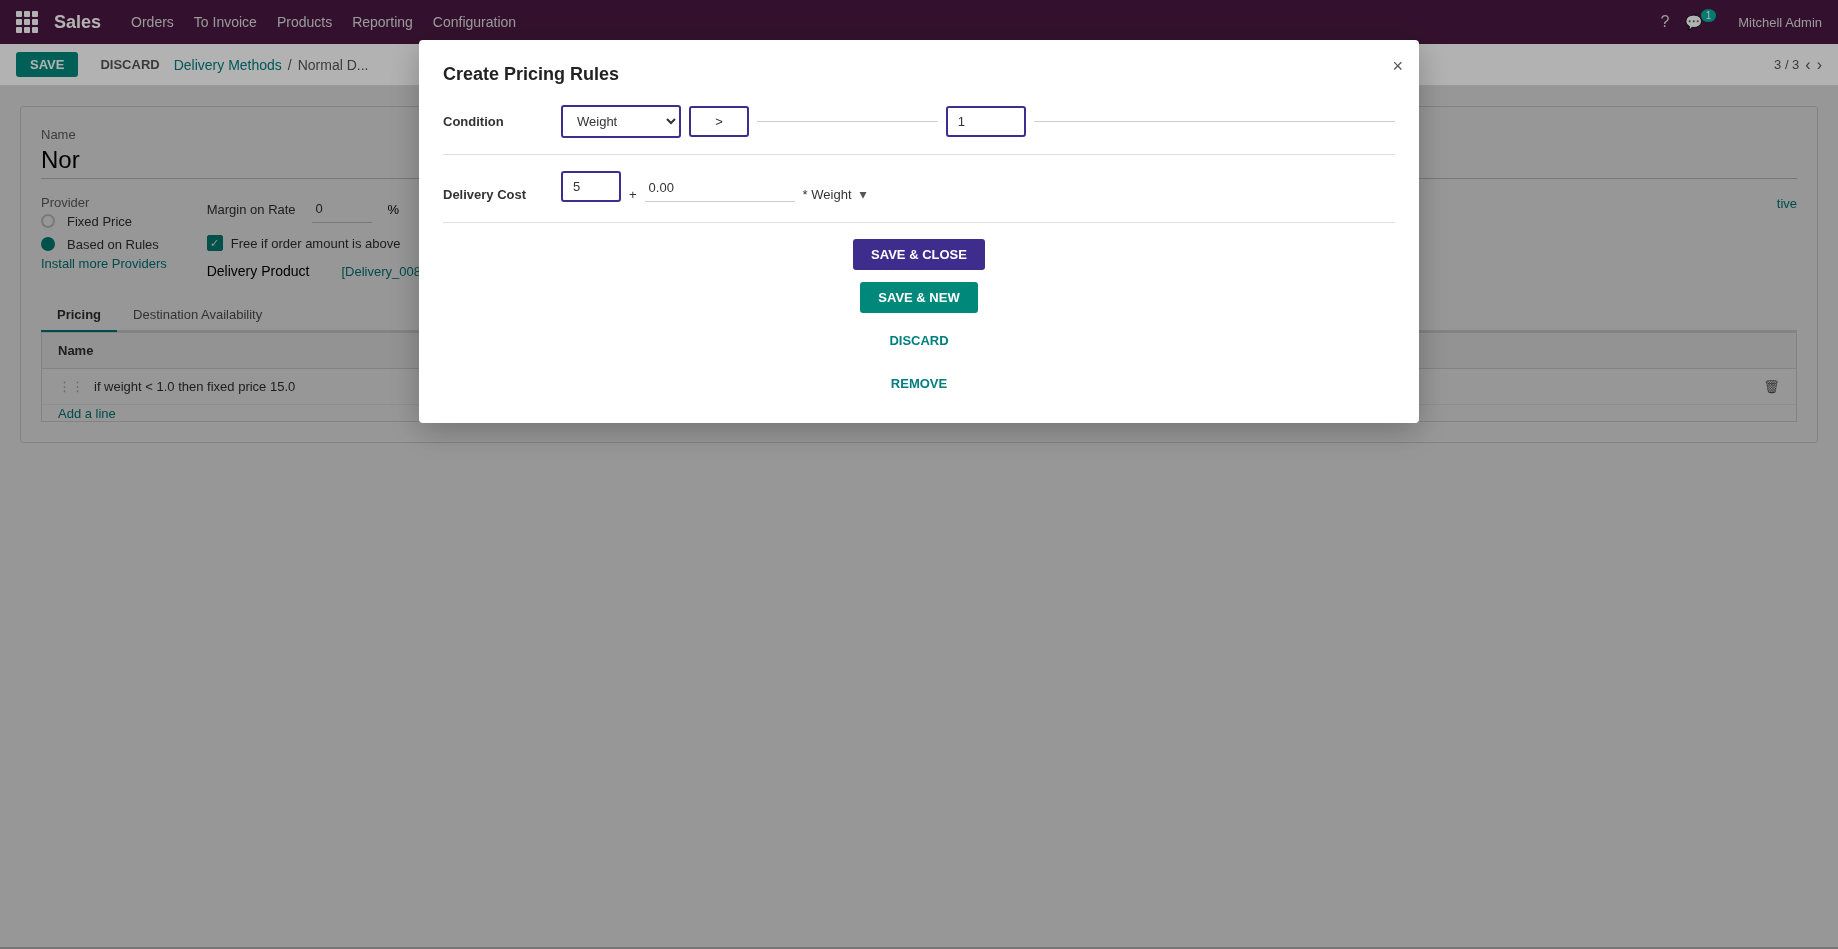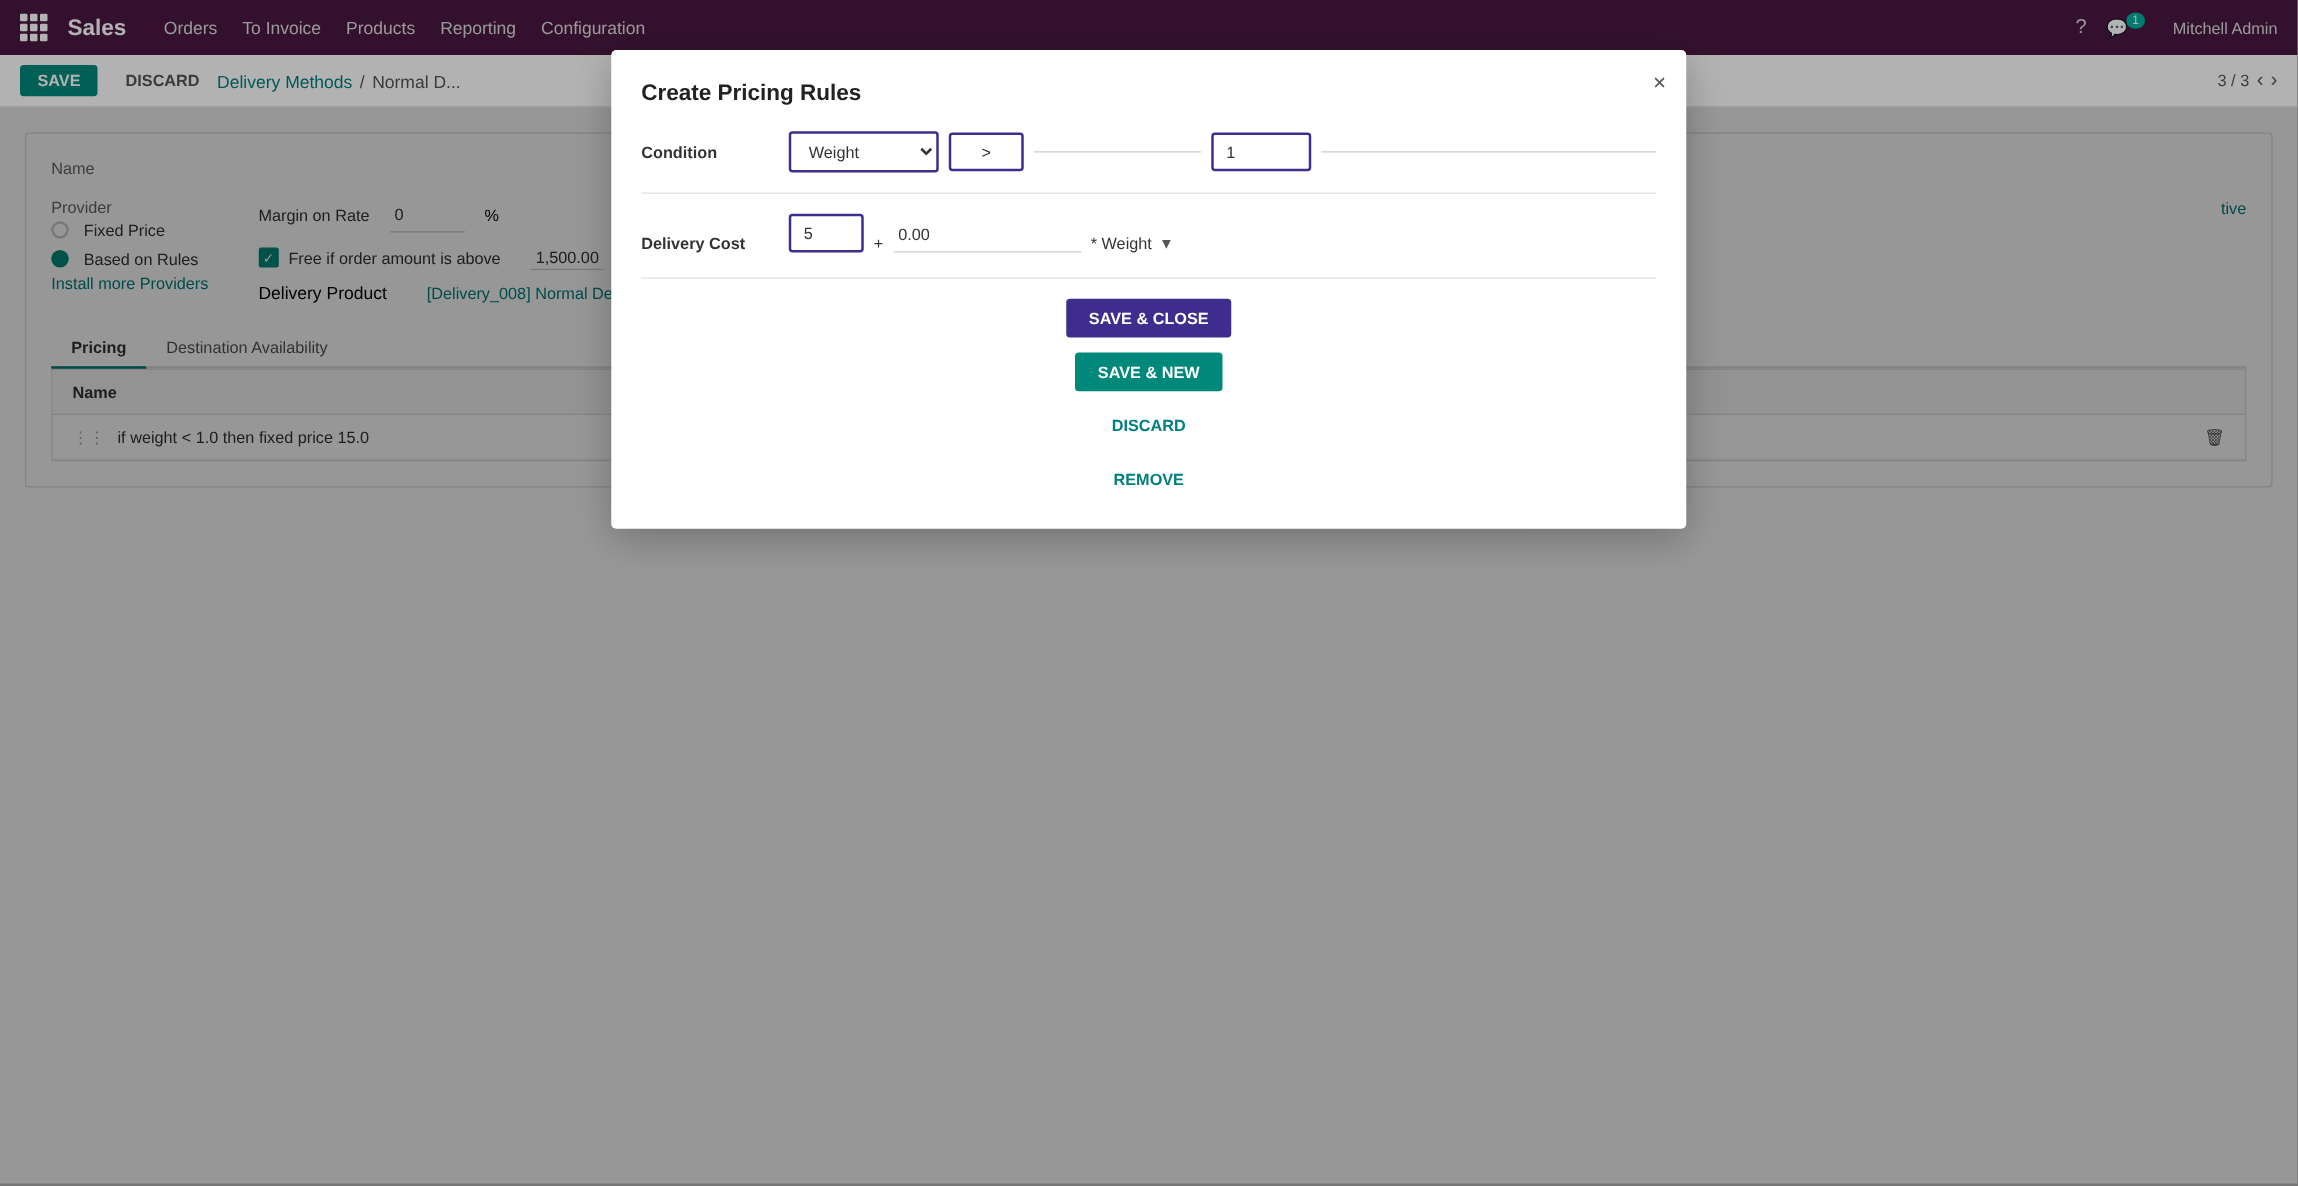--- a/index.html
+++ b/index.html
@@ -145,21 +145,21 @@
       z-index: 100;
       display: flex;
       align-items: flex-start;
       justify-content: center;
       padding-top: 40px;
     }
     .modal {
       background: #fff;
       border-radius: 4px;
       box-shadow: 0 8px 32px rgba(0,0,0,0.25);
-      width: 860px;
+      width: 1000px;
       max-width: 95vw;
       padding: 24px;
       position: relative;
     }
     .modal-title {
       font-size: 18px;
       font-weight: 600;
       color: #222;
       margin-bottom: 20px;
     }
@@ -349,20 +349,21 @@
     <button class="pagination-btn">‹</button>
     <button class="pagination-btn">›</button>
   </div>
 </div>
 
 <div class="main-content">
   <div class="record-form">
 
     <div style="margin-bottom: 16px;">
       <div class="field-label">Name</div>
+      <div class="field-value">Nor</div>
     </div>
 
     <div class="form-row">
       <div class="form-group">
         <div class="field-label">Provider</div>
         <div class="radio-group">
           <div class="radio-item">
             <div class="radio-dot"></div>
             <span>Fixed Price</span>
           </div>
@@ -402,20 +403,23 @@
       <div class="tab">Destination Availability</div>
     </div>
 
     <div class="pricing-table">
       <div class="pricing-table-header">Name</div>
       <div class="pricing-row">
         <span class="drag-handle">⋮⋮</span>
         <span>if weight &lt; 1.0 then fixed price 15.0</span>
         <span class="trash-icon">🗑</span>
       </div>
+      <div>
+        <span class="add-line">Add a line</span>
+      </div>
     </div>
   </div>
 </div>
 
 <div class="modal-overlay">
   <div class="modal">
     <h2 class="modal-title">Create Pricing Rules</h2>
     <button class="modal-close">×</button>
 
     <div class="condition-row">

